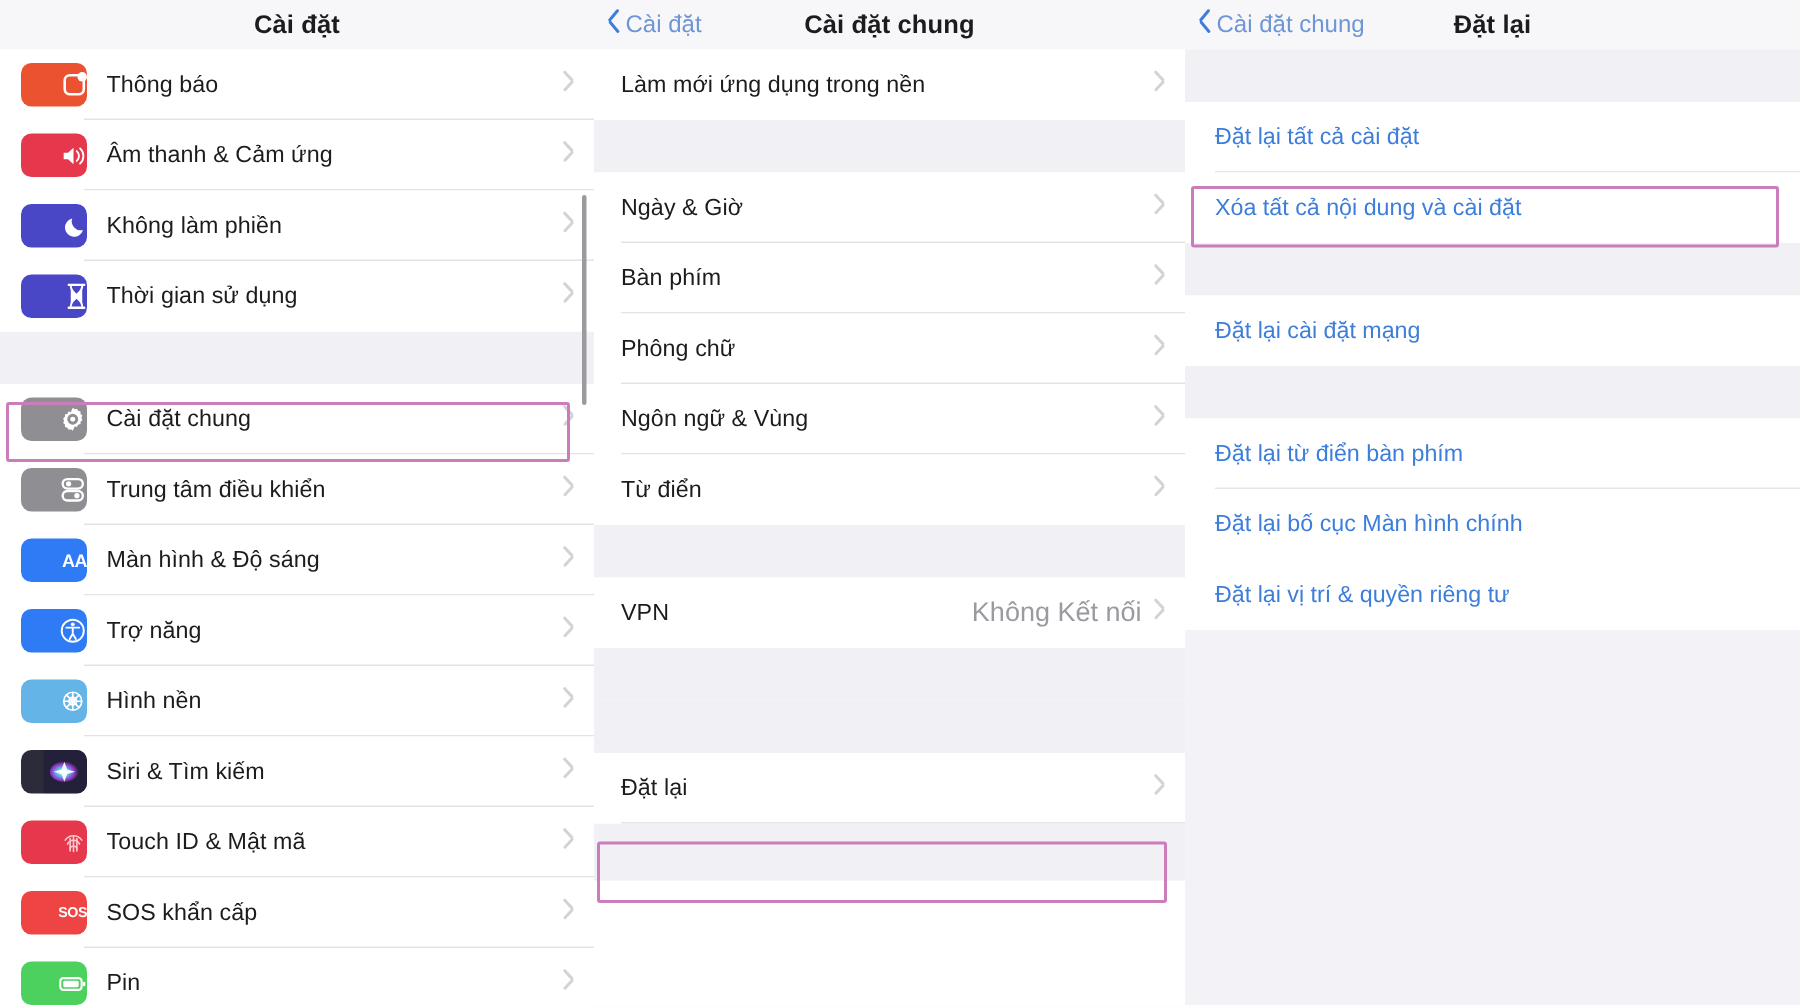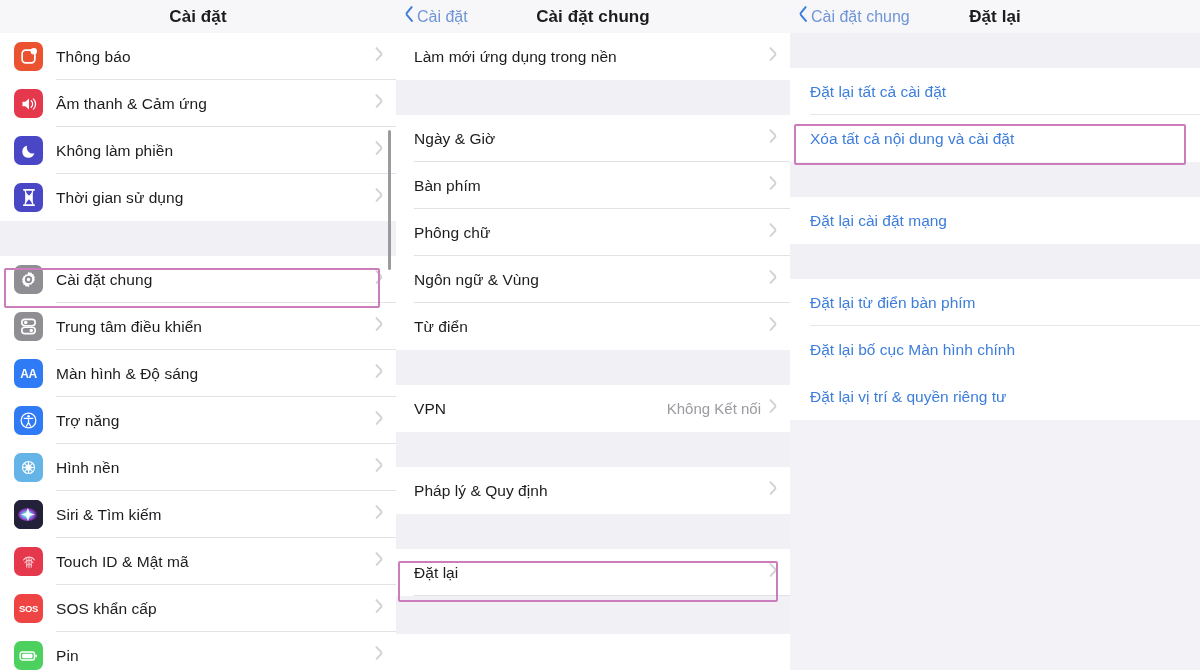--- a/index.html
+++ b/index.html
@@ -62,38 +62,38 @@
   }
   .row-2 { padding-left: 18px; }
   .row-2 .sep { left: 18px; }
 
   .row-label {
     font-size: 15.5px; color: #1c1c1e; white-space: nowrap;
     letter-spacing: .05px;
   }
   .row-label.blue { color: #3d7edb; }
   .row-value {
-    margin-left: auto; font-size: 15px; color: #9a9aa0; padding-right: 8px;
+    margin-left: auto; font-size: 18px; color: #9a9aa0; padding-right: 8px;
     white-space: nowrap;
   }
   .chev {
     margin-left: auto; width: 9px; height: 15px; flex: none; position: relative; opacity: .55;
   }
   .row-value + .chev { margin-left: 0; }
   .chev::before, .chev::after {
     content: ""; position: absolute; right: 2px; width: 9px; height: 1.8px;
     background: #b0b0b6; border-radius: 2px;
   }
   .chev::before { top: 3.6px; transform: rotate(47deg); transform-origin: right center; }
   .chev::after  { top: 3.6px; transform: rotate(-47deg); transform-origin: right center; }
 
   
   .app-icon {
-    width: 29px; height: 29px; border-radius: 7px; flex: none;
-    margin-right: 13px; display: flex; align-items: center; justify-content: center;
+    width: 44px; height: 29px; border-radius: 7px; flex: none;
+    margin-right: 13px; display: flex; align-items: center; justify-content: flex-end;
     position: relative; overflow: hidden;
   }
   .app-icon svg { display: block; }
   .icon-txt { font-size: 11px; font-weight: bold; color: #fff; letter-spacing: -.3px; }
   .icon-txt.sos { font-size: 9.5px; }
   .icon-txt.aa  { font-size: 12px; }
 
   
   .hl {
     position: absolute; border: 2.5px solid #cb7cba; border-radius: 2px;
@@ -348,24 +348,20 @@
       <div class="gap"></div>
 
       <div class="row row-2 nosep">
         <span class="row-label">VPN</span>
         <span class="row-value">Không Kết nối</span>
         <span class="chev"></span>
       </div>
 
       <div class="gap"></div>
 
-      <div class="row row-2 nosep">
-        <span class="row-label">Pháp lý &amp; Quy định</span>
-        <span class="chev"></span>
-      </div>
 
       <div class="gap"></div>
 
       <div class="row row-2">
         <span class="row-label">Đặt lại</span>
         <span class="chev"></span>
         <span class="sep"></span>
       </div>
 
       <div class="gap tall"></div>

